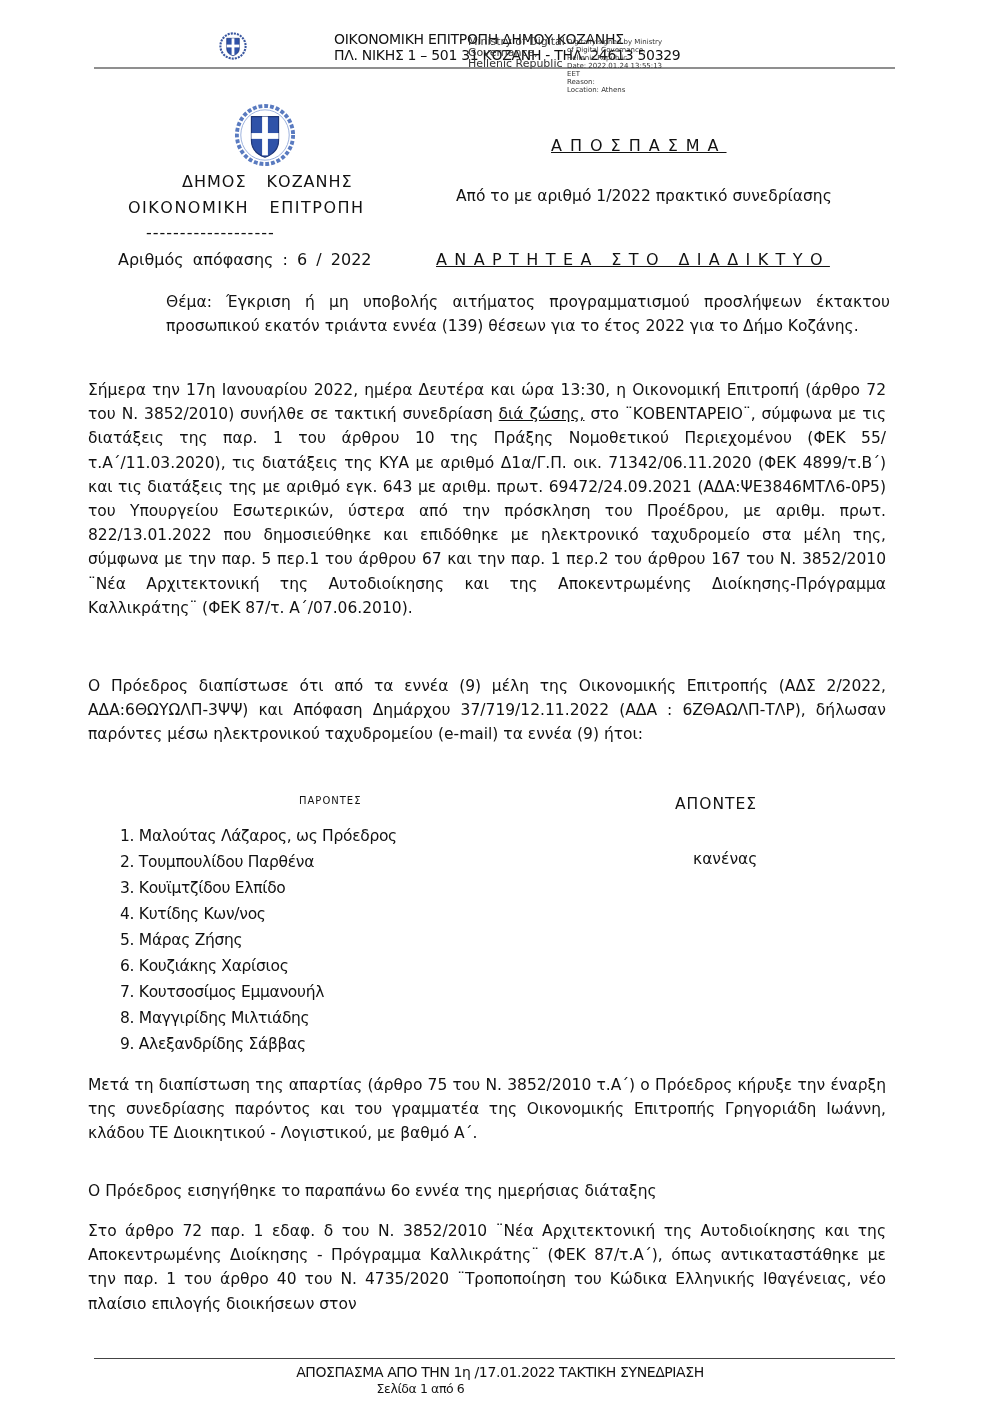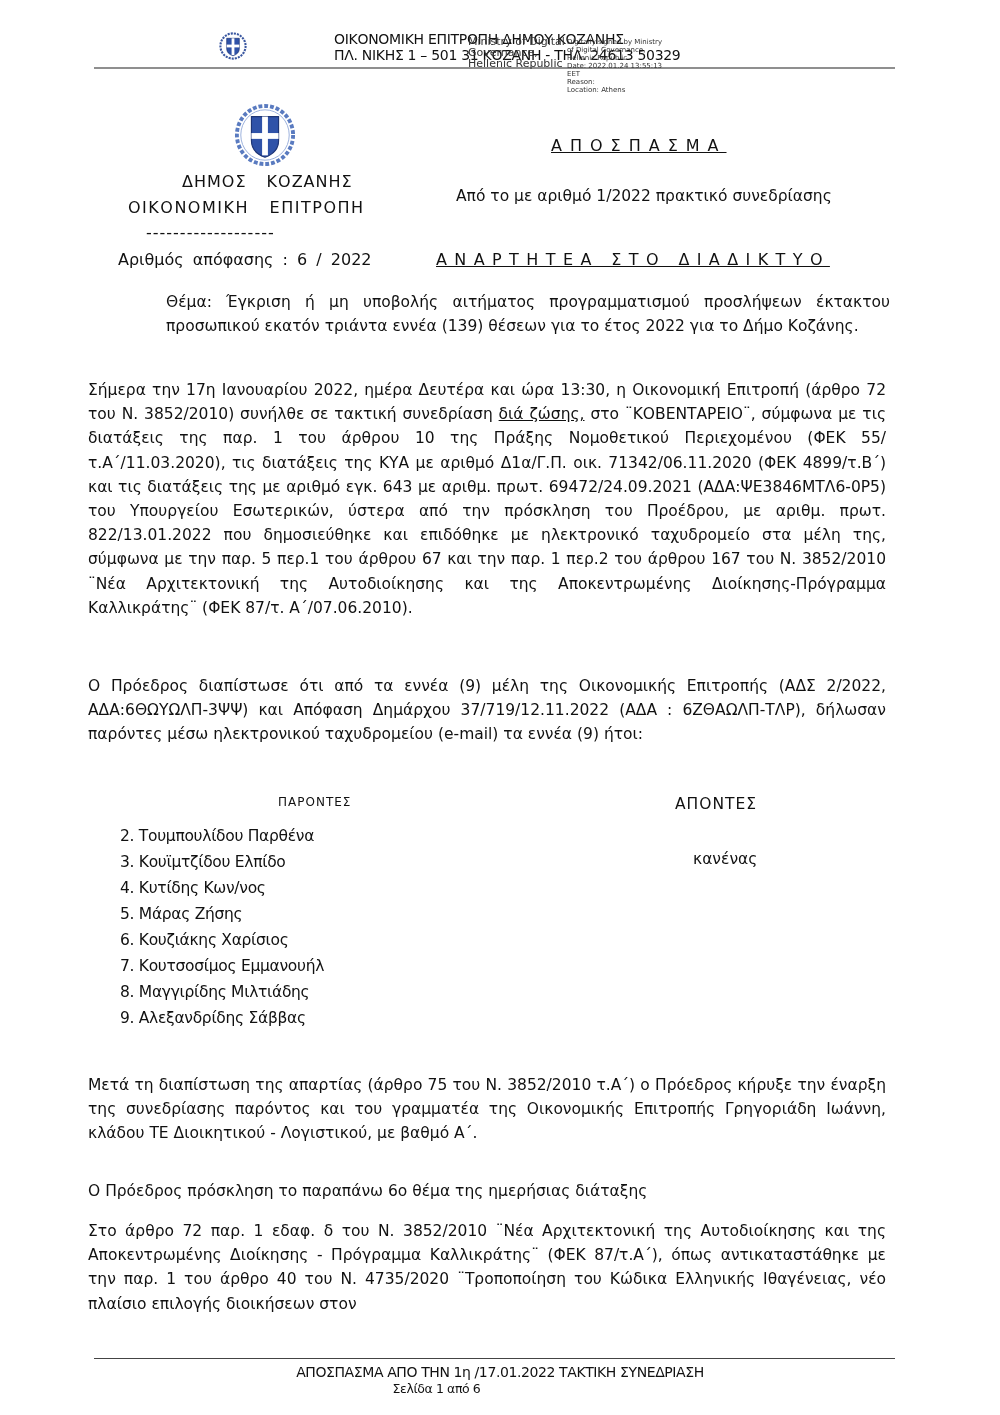--- a/index.html
+++ b/index.html
@@ -21,28 +21,28 @@
   .arithmos { left: 118px; top: 250px; font-size: 16px; white-space: nowrap; word-spacing: 4px; }
   .anartitea { left: 436px; top: 250px; font-size: 16px; letter-spacing: 7.4px; text-decoration: underline; white-space: nowrap; }
   .subject { left: 166px; top: 290px; width: 724px; font-size: 15.5px; line-height: 24px; text-align: justify; }
   .para { left: 88px; width: 798px; font-size: 15.5px; line-height: 24.2px; text-align: justify; }
   .p1 { top: 378px; }
   .p2 { top: 674px; }
   .p3 { top: 1073px; }
   .p4 { top: 1179px; text-align: left; }
   .p5 { top: 1219px; }
   .p1 .u { text-decoration: underline; }
-  .col-head-left { left: 278px; top: 795px; font-size: 12px; letter-spacing: 1px; white-space: nowrap; }
+  .col-head-left { left: 299px; top: 795px; font-size: 10px; letter-spacing: 1px; white-space: nowrap; }
   .col-head-right { left: 675px; top: 795px; font-size: 15.5px; letter-spacing: 1px; white-space: nowrap; }
   .members { left: 120px; top: 823px; font-size: 15.5px; line-height: 26px; margin: 0; padding: 0; list-style: none; }
   .members li { white-space: nowrap; letter-spacing: -0.3px; }
   .absent { left: 693px; top: 850px; font-size: 15.5px; white-space: nowrap; }
   .foot-rule { left: 94px; top: 1358px; width: 801px; height: 1px; background: #444; }
   .foot1 { left: 0; width: 1000px; top: 1364px; text-align: center; font-size: 14px; letter-spacing: -0.4px; white-space: nowrap; }
-  .foot2 { left: 16px; width: 841px; top: 1381px; text-align: center; font-size: 12.5px; letter-spacing: -0.4px; white-space: nowrap; }
+  .foot2 { left: 0; width: 841px; top: 1381px; text-align: center; font-size: 12.5px; letter-spacing: -0.4px; white-space: nowrap; }
 </style>
 </head>
 <body>
 
 <svg class="abs small-emblem" viewBox="0 0 40 40">
   <circle cx="20" cy="20" r="18" fill="none" stroke="#3a57a0" stroke-width="3" stroke-dasharray="3 1.5"></circle>
   <path d="M11 9 H29 V24 Q29 31 20 34 Q11 31 11 24 Z" fill="#2f52a8" stroke="#1e3575" stroke-width="1"></path>
   <rect x="18" y="9" width="4" height="24" fill="#fff"></rect>
   <rect x="11" y="18" width="18" height="4" fill="#fff"></rect>
 </svg>
@@ -81,30 +81,31 @@
 <div class="abs anartitea">ΑΝΑΡΤΗΤΕΑ ΣΤΟ ΔΙΑΔΙΚΤΥΟ</div>
 
 <div class="abs subject">Θέμα: Έγκριση ή μη υποβολής αιτήματος προγραμματισμού προσλήψεων έκτακτου προσωπικού εκατόν τριάντα εννέα (139) θέσεων για το έτος 2022 για το Δήμο Κοζάνης.</div>
 
 <div class="abs para p1"><span>Σήμερα την 17η Ιανουαρίου 2022, ημέρα Δευτέρα και ώρα 13:30, η Οικονομική Επιτροπή (άρθρο 72 του Ν. 3852/2010) συνήλθε σε τακτική συνεδρίαση </span><span class="u">διά ζώσης,</span><span> στο ¨ΚΟΒΕΝΤΑΡΕΙΟ¨, σύμφωνα με τις διατάξεις της παρ. 1 του άρθρου 10 της Πράξης Νομοθετικού Περιεχομένου (ΦΕΚ 55/τ.Α΄/11.03.2020), τις διατάξεις της ΚΥΑ με αριθμό Δ1α/Γ.Π. οικ. 71342/06.11.2020 (ΦΕΚ 4899/τ.Β΄) και τις διατάξεις της με αριθμό εγκ. 643 με αριθμ. πρωτ. 69472/24.09.2021 (ΑΔΑ:ΨΕ3846ΜΤΛ6-0Ρ5) του Υπουργείου Εσωτερικών, ύστερα από την πρόσκληση του Προέδρου, με αριθμ. πρωτ. 822/13.01.2022 που δημοσιεύθηκε και επιδόθηκε με ηλεκτρονικό ταχυδρομείο στα μέλη της, σύμφωνα με την παρ. 5 περ.1 του άρθρου 67 και την παρ. 1 περ.2 του άρθρου 167 του Ν. 3852/2010 ¨Νέα Αρχιτεκτονική της Αυτοδιοίκησης και της Αποκεντρωμένης Διοίκησης-Πρόγραμμα Καλλικράτης¨ (ΦΕΚ 87/τ. Α΄/07.06.2010).</span></div>
 <div class="abs para p2">Ο Πρόεδρος διαπίστωσε ότι από τα εννέα (9) μέλη της Οικονομικής Επιτροπής (ΑΔΣ 2/2022, ΑΔΑ:6ΘΩΥΩΛΠ-3ΨΨ) και Απόφαση Δημάρχου 37/719/12.11.2022 (ΑΔΑ : 6ΖΘΑΩΛΠ-ΤΛΡ), δήλωσαν παρόντες μέσω ηλεκτρονικού ταχυδρομείου (e-mail) τα εννέα (9) ήτοι:</div>
 
 <div class="abs col-head-left">ΠΑΡΟΝΤΕΣ</div>
 <div class="abs col-head-right">ΑΠΟΝΤΕΣ</div>
 <ul class="abs members">
+  <li>1. Μαλούτας Λάζαρος, ως Πρόεδρος</li>
   <li>2. Τουμπουλίδου Παρθένα</li>
   <li>3. Κουϊμτζίδου Ελπίδο</li>
   <li>4. Κυτίδης Κων/νος</li>
   <li>5. Μάρας Ζήσης</li>
   <li>6. Κουζιάκης  Χαρίσιος</li>
   <li>7. Κουτσοσίμος Εμμανουήλ</li>
   <li>8. Μαγγιρίδης Μιλτιάδης</li>
   <li>9. Αλεξανδρίδης Σάββας</li>
 </ul>
 <div class="abs absent">κανένας</div>
 
 <div class="abs para p3">Μετά τη διαπίστωση της απαρτίας (άρθρο 75 του Ν. 3852/2010 τ.Α΄) ο Πρόεδρος κήρυξε την έναρξη της συνεδρίασης παρόντος και του γραμματέα της Οικονομικής Επιτροπής Γρηγοριάδη Ιωάννη, κλάδου ΤΕ Διοικητικού - Λογιστικού, με βαθμό Α΄.</div>
-<div class="abs para p4">Ο Πρόεδρος πρόσκληση το παραπάνω 6ο θέμα της ημερήσιας διάταξης</div>
+<div class="abs para p4">Ο Πρόεδρος εισηγήθηκε το παραπάνω 6ο εννέα της ημερήσιας διάταξης</div>
 <div class="abs para p5">Στο άρθρο 72 παρ. 1 εδαφ. δ του Ν. 3852/2010 ¨Νέα Αρχιτεκτονική της Αυτοδιοίκησης και της Αποκεντρωμένης Διοίκησης - Πρόγραμμα Καλλικράτης¨ (ΦΕΚ 87/τ.Α΄), όπως αντικαταστάθηκε με την παρ. 1 του άρθρο 40 του Ν. 4735/2020 ¨Τροποποίηση του Κώδικα Ελληνικής Ιθαγένειας, νέο πλαίσιο επιλογής διοικήσεων στον</div>
 
 <div class="abs foot-rule"></div>
 <div class="abs foot1">ΑΠΟΣΠΑΣΜΑ ΑΠΟ ΤΗΝ 1η /17.01.2022  ΤΑΚΤΙΚΗ  ΣΥΝΕΔΡΙΑΣΗ</div>
 <div class="abs foot2">Σελίδα 1 από 6</div>
 
 </body></html>

